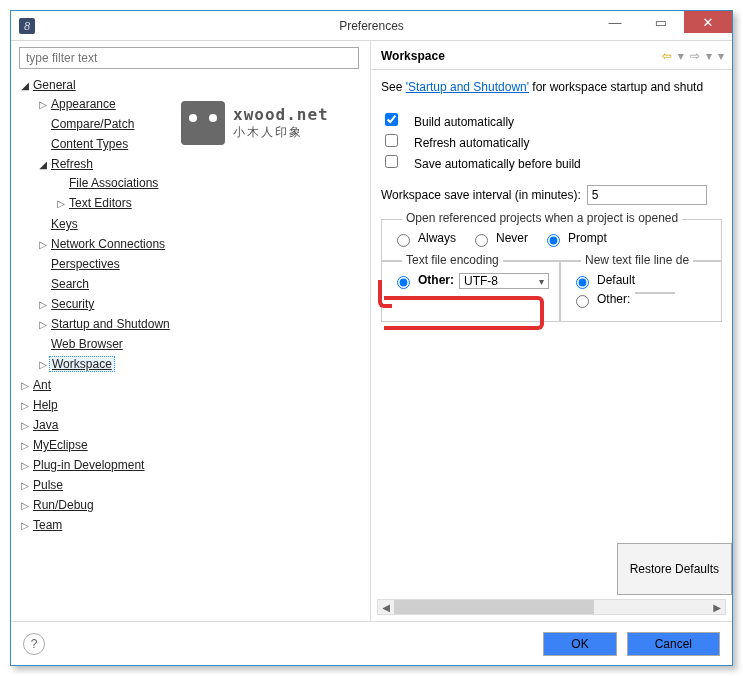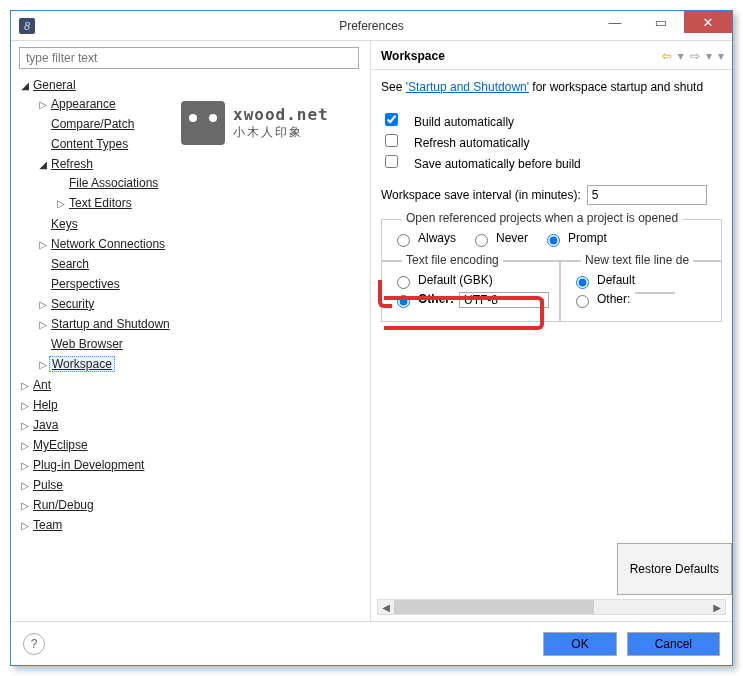--- a/index.html
+++ b/index.html
@@ -142,27 +142,27 @@
                 </li>
               <li>
                   <div class="row">
                     <span class="twisty">▷</span>
                     <span class="lbl">Network Connections</span>
                   </div>
                 </li>
               <li>
                   <div class="row">
                     <span class="twisty"></span>
+                    <span class="lbl">Perspectives</span>
+                  </div>
+                </li>
+              <li>
+                  <div class="row">
+                    <span class="twisty"></span>
                     <span class="lbl">Search</span>
-                  </div>
-                </li>
-              <li>
-                  <div class="row">
-                    <span class="twisty"></span>
-                    <span class="lbl">Perspectives</span>
                   </div>
                 </li>
               <li>
                   <div class="row">
                     <span class="twisty">▷</span>
                     <span class="lbl">Security</span>
                   </div>
                 </li>
               <li>
                   <div class="row">
@@ -287,24 +287,20 @@
                 <input type="radio" name="openref" checked="" style="">
                 <span>Prompt</span>
               </label>
           </div>
         </div>
 
         <div class="cols">
           <div class="group" style="position:relative;">
             <div class="legend">Text file encoding</div>
             <label class="rrow">
-                <input type="radio" name="enc" style="">
-                <span>Default (GBK)</span>
-              </label>
-            <label class="rrow">
                 <input type="radio" name="enc" checked="" style="">
                 <b><span>Other:</span></b>
               <span class="selectbox">
                   <span>UTF-8</span>
                   <span class="caret">▾</span>
                 </span>
             </label>
             <div class="redmark" style="left:2px; top:34px; width:160px; height:34px;"></div>
             <div class="redtail" style="left:-4px; top:18px;"></div>
           </div>

